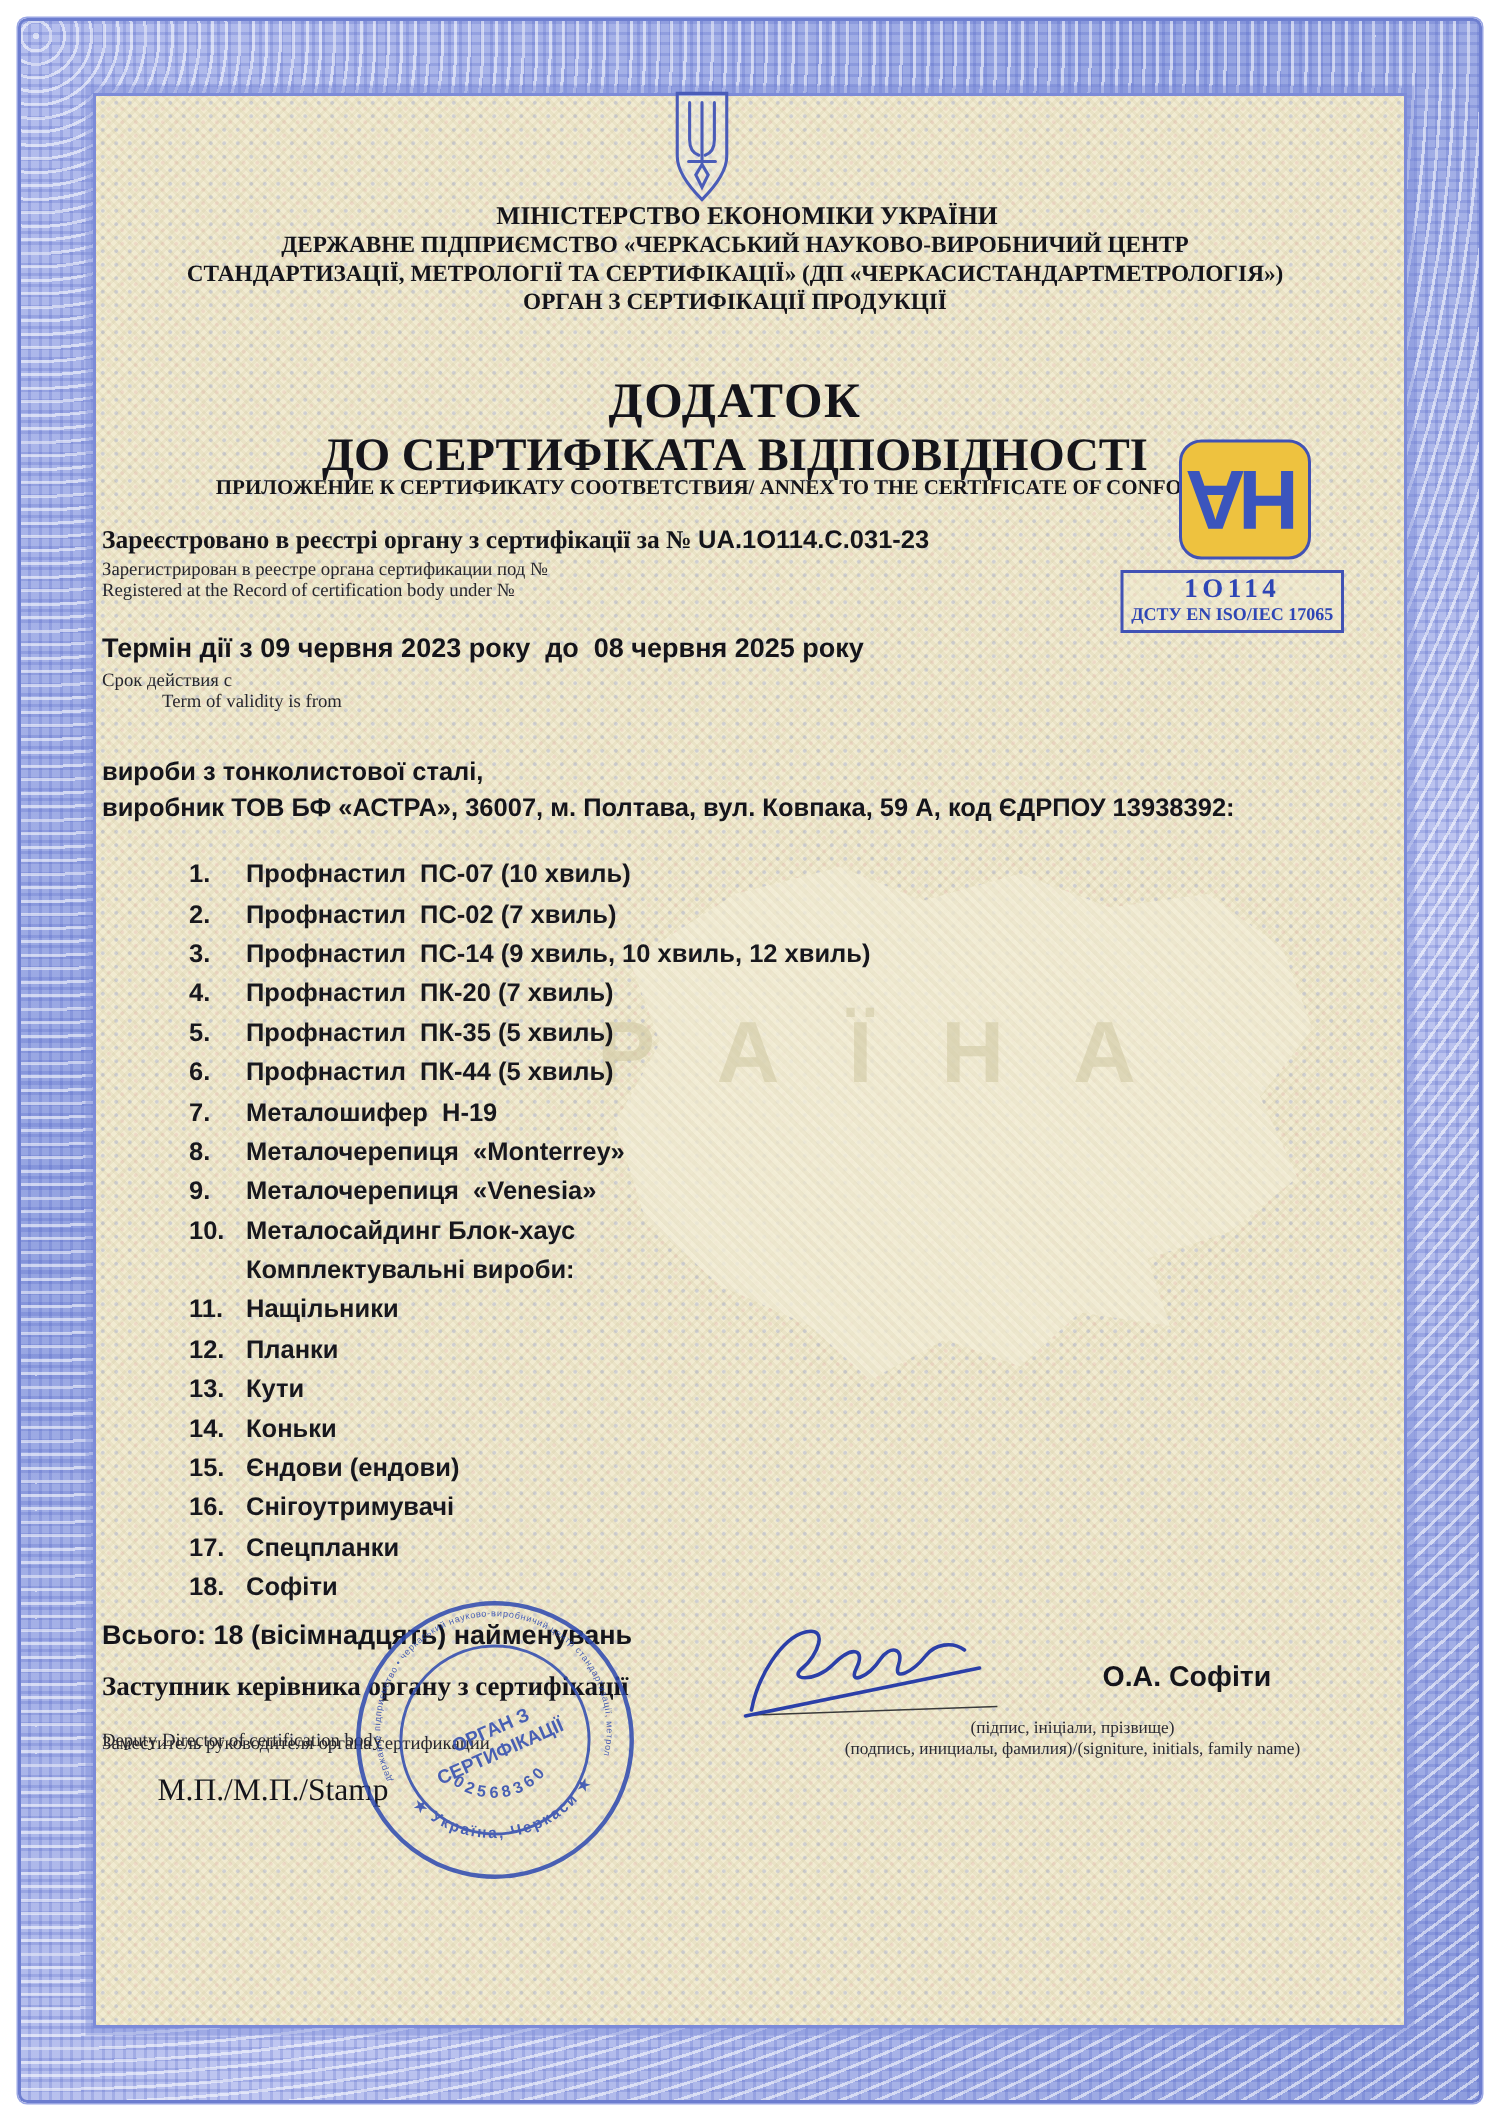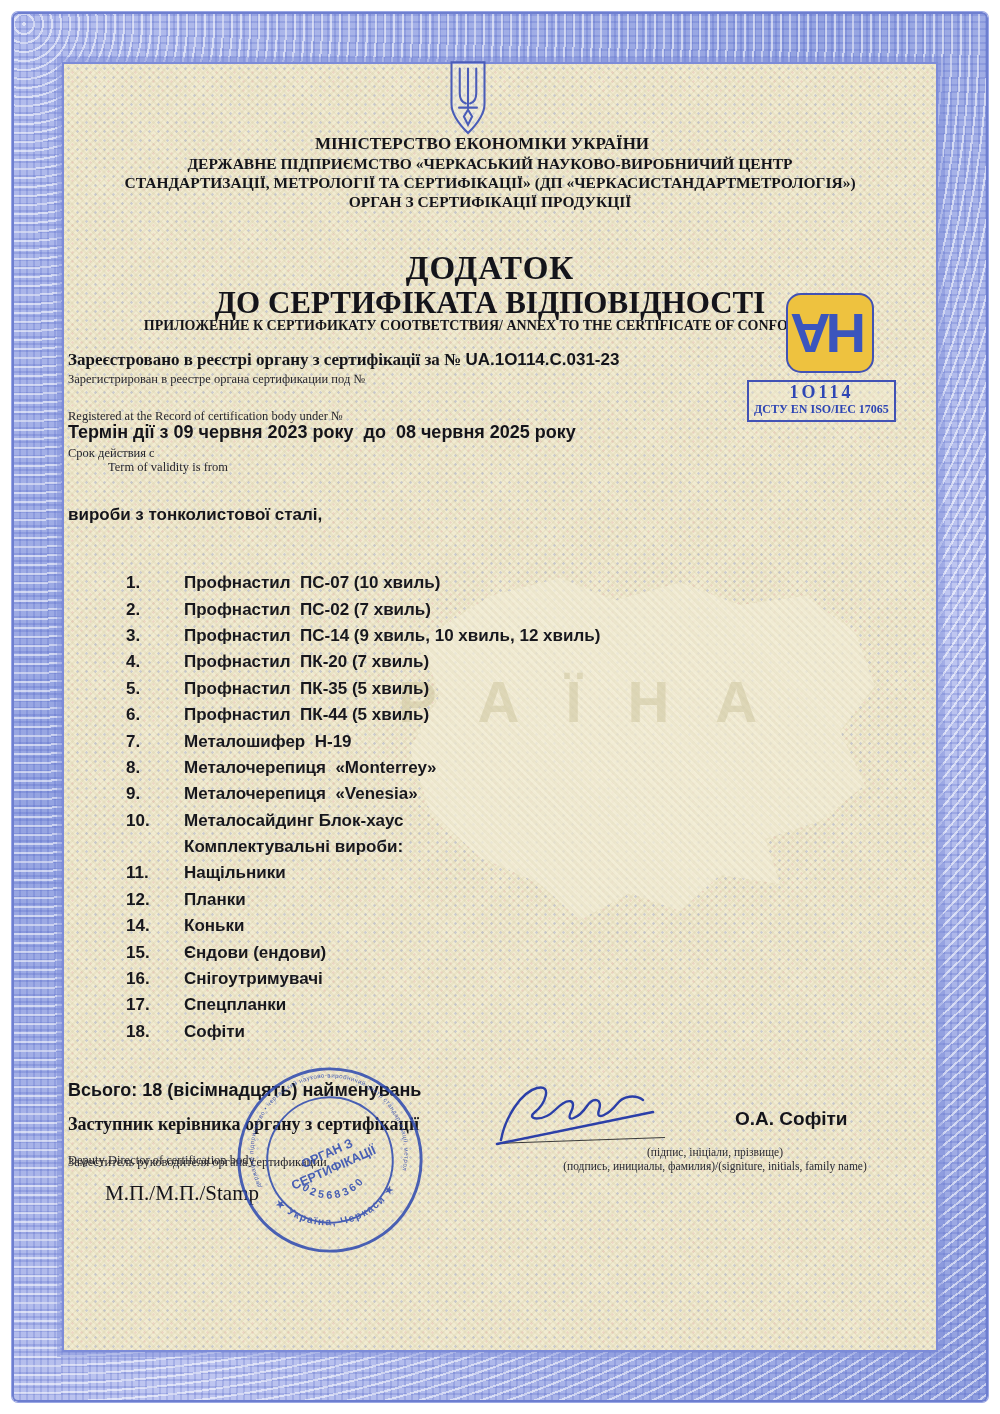--- a/index.html
+++ b/index.html
@@ -25,21 +25,21 @@
     background-position:0 0,4px 4px,0 0,0 0;
     box-shadow: 0 0 0 2px #7c8bd8, 0 0 0 7px rgba(124,139,216,.45);}
   .serifB{font-family:"Liberation Serif",serif;font-weight:bold;}
   .sansB{font-family:"Liberation Sans",sans-serif;font-weight:bold;}
   .small{font-family:"Liberation Serif",serif;font-size:12.5px;color:#26262e;}
   .ctr{text-align:center;}
   
   .list{position:absolute;left:126px;top:570px;width:740px;z-index:2;}
   .row{display:flex;align-items:center;height:26.4px;}
   .row .num{width:38px;text-align:left;font-family:"Liberation Sans",sans-serif;font-weight:bold;font-size:17px;color:#17171d;}
-  .row .txt{margin-left:20px;font-family:"Liberation Sans",sans-serif;font-weight:bold;font-size:17px;color:#17171d;white-space:pre;}
+  .row .txt{margin-left:0;font-family:"Liberation Sans",sans-serif;font-weight:bold;font-size:17px;color:#17171d;white-space:pre;}
   
   .naau-mark{position:absolute;left:786px;top:293px;width:84px;height:76px;background:#eec23f;
     border:2px solid #4152b5;border-radius:15px;display:flex;align-items:center;justify-content:center;z-index:3;}
   .naau-mark span{font-family:"Liberation Sans",sans-serif;font-weight:bold;font-size:56px;color:#3b55bd;
     transform:rotate(180deg);letter-spacing:-5px;line-height:1;}
   .accr-box{position:absolute;left:747px;top:380px;width:145px;height:38px;border:2px solid #4152b5;
     text-align:center;color:#2e46b5;z-index:3;background:rgba(241,235,209,.35);}
   
   .stamp{position:absolute;left:232px;top:1062px;width:196px;height:196px;z-index:5;color:#2d49b0;
     opacity:.85;transform:rotate(-8deg);}
@@ -68,48 +68,49 @@
       <g fill="none" stroke="#4a5cb8" stroke-width="3" stroke-linecap="round">
         <path d="M32 12 V70"></path>
         <path d="M20 12 V48 Q20 60 29 63"></path>
         <path d="M44 12 V48 Q44 60 35 63"></path>
         <path d="M19 69 H45"></path>
         <path d="M32 72 L26 82 L32 94 L38 82 Z"></path>
       </g>
     </svg>
   </div>
 
-  <div class="abs serifB ctr z2" style="left:92px;top:134px;width:780px;font-size:17px;">МІНІСТЕРСТВО ЕКОНОМІКИ УКРАЇНИ</div>
+  <div class="abs serifB ctr z2" style="left:108px;top:134px;width:780px;font-size:17px;">МІНІСТЕРСТВО ЕКОНОМІКИ УКРАЇНИ</div>
   <div class="abs serifB ctr z2" style="left:60px;top:174px;width:860px;font-size:15.5px;">СТАНДАРТИЗАЦІЇ, МЕТРОЛОГІЇ ТА СЕРТИФІКАЦІЇ» (ДП «ЧЕРКАСИСТАНДАРТМЕТРОЛОГІЯ»)</div>
   <div class="abs serifB ctr z2" style="left:60px;top:155px;width:860px;font-size:15.5px;">ДЕРЖАВНЕ ПІДПРИЄМСТВО «ЧЕРКАСЬКИЙ НАУКОВО-ВИРОБНИЧИЙ ЦЕНТР</div>
   <div class="abs serifB ctr z2" style="left:100px;top:193px;width:780px;font-size:15.5px;">ОРГАН З СЕРТИФІКАЦІЇ ПРОДУКЦІЇ</div>
 
   <div class="abs serifB ctr z2" style="left:100px;top:250px;width:780px;font-size:33px;letter-spacing:1px;">ДОДАТОК</div>
   <div class="abs serifB ctr z2" style="left:100px;top:285px;width:780px;font-size:31px;">ДО СЕРТИФІКАТА ВІДПОВІДНОСТІ</div>
   <div class="abs serifB ctr z2" style="left:80px;top:318px;width:820px;font-size:14px;">ПРИЛОЖЕНИЕ К СЕРТИФИКАТУ СООТВЕТСТВИЯ/ ANNEX TO THE CERTIFICATE OF CONFORMITY</div>
 
   <div class="naau-mark">
     <span>НА</span>
   </div>
   <div class="accr-box">
     <div class="serifB" style="font-size:18px;letter-spacing:3px;line-height:20px;">1О114</div>
     <div class="serifB" style="font-size:12px;line-height:14px;">ДСТУ EN ISO/IEC 17065</div>
   </div>
 
   <div class="abs z2" style="left:68px;top:350px;width:700px;">
     <span class="serifB" style="font-size:17px;">Зареєстровано в реєстрі органу з сертифікації за № </span><span class="sansB" style="font-size:17px;">UA.1О114.С.031-23</span>
   </div>
   <div class="abs small z2" style="left:68px;top:372px;">Зарегистрирован в реестре органа сертификации под №</div>
-  <div class="abs small z2" style="left:68px;top:386px;margin-top:23px;">Registered at the Record of certification body under №</div>
+  <div class="abs small z2" style="left:68px;top:386px;">Registered at the Record of certification body under №</div>
 
   <div class="abs sansB z2" style="left:68px;top:422px;font-size:18px;white-space:pre;">Термін дії з 09 червня 2023 року  до  08 червня 2025 року</div>
   <div class="abs small z2" style="left:68px;top:446px;">Срок действия с</div>
   <div class="abs small z2" style="left:68px;top:460px;margin-left:40px;">Term of validity is from</div>
 
   <div class="abs sansB z2" style="left:68px;top:505px;font-size:17px;">вироби з тонколистової сталі,</div>
+  <div class="abs sansB z2" style="left:68px;top:529px;font-size:17px;">виробник ТОВ БФ «АСТРА», 36007, м. Полтава, вул. Ковпака, 59 А, код ЄДРПОУ 13938392:</div>
 
   <div class="list">
     <div class="row">
         <span class="num">1.</span>
         <span class="txt">Профнастил  ПС-07 (10 хвиль)</span>
       </div>
     <div class="row">
         <span class="num">2.</span>
         <span class="txt">Профнастил  ПС-02 (7 хвиль)</span>
       </div>
@@ -149,20 +150,24 @@
         <span class="num"></span>
         <span class="txt">Комплектувальні вироби:</span>
       </div>
     <div class="row">
         <span class="num">11.</span>
         <span class="txt">Нащільники</span>
       </div>
     <div class="row">
         <span class="num">12.</span>
         <span class="txt">Планки</span>
+      </div>
+    <div class="row">
+        <span class="num">13.</span>
+        <span class="txt">Кути</span>
       </div>
     <div class="row">
         <span class="num">14.</span>
         <span class="txt">Коньки</span>
       </div>
     <div class="row">
         <span class="num">15.</span>
         <span class="txt">Єндови (ендови)</span>
       </div>
     <div class="row">

